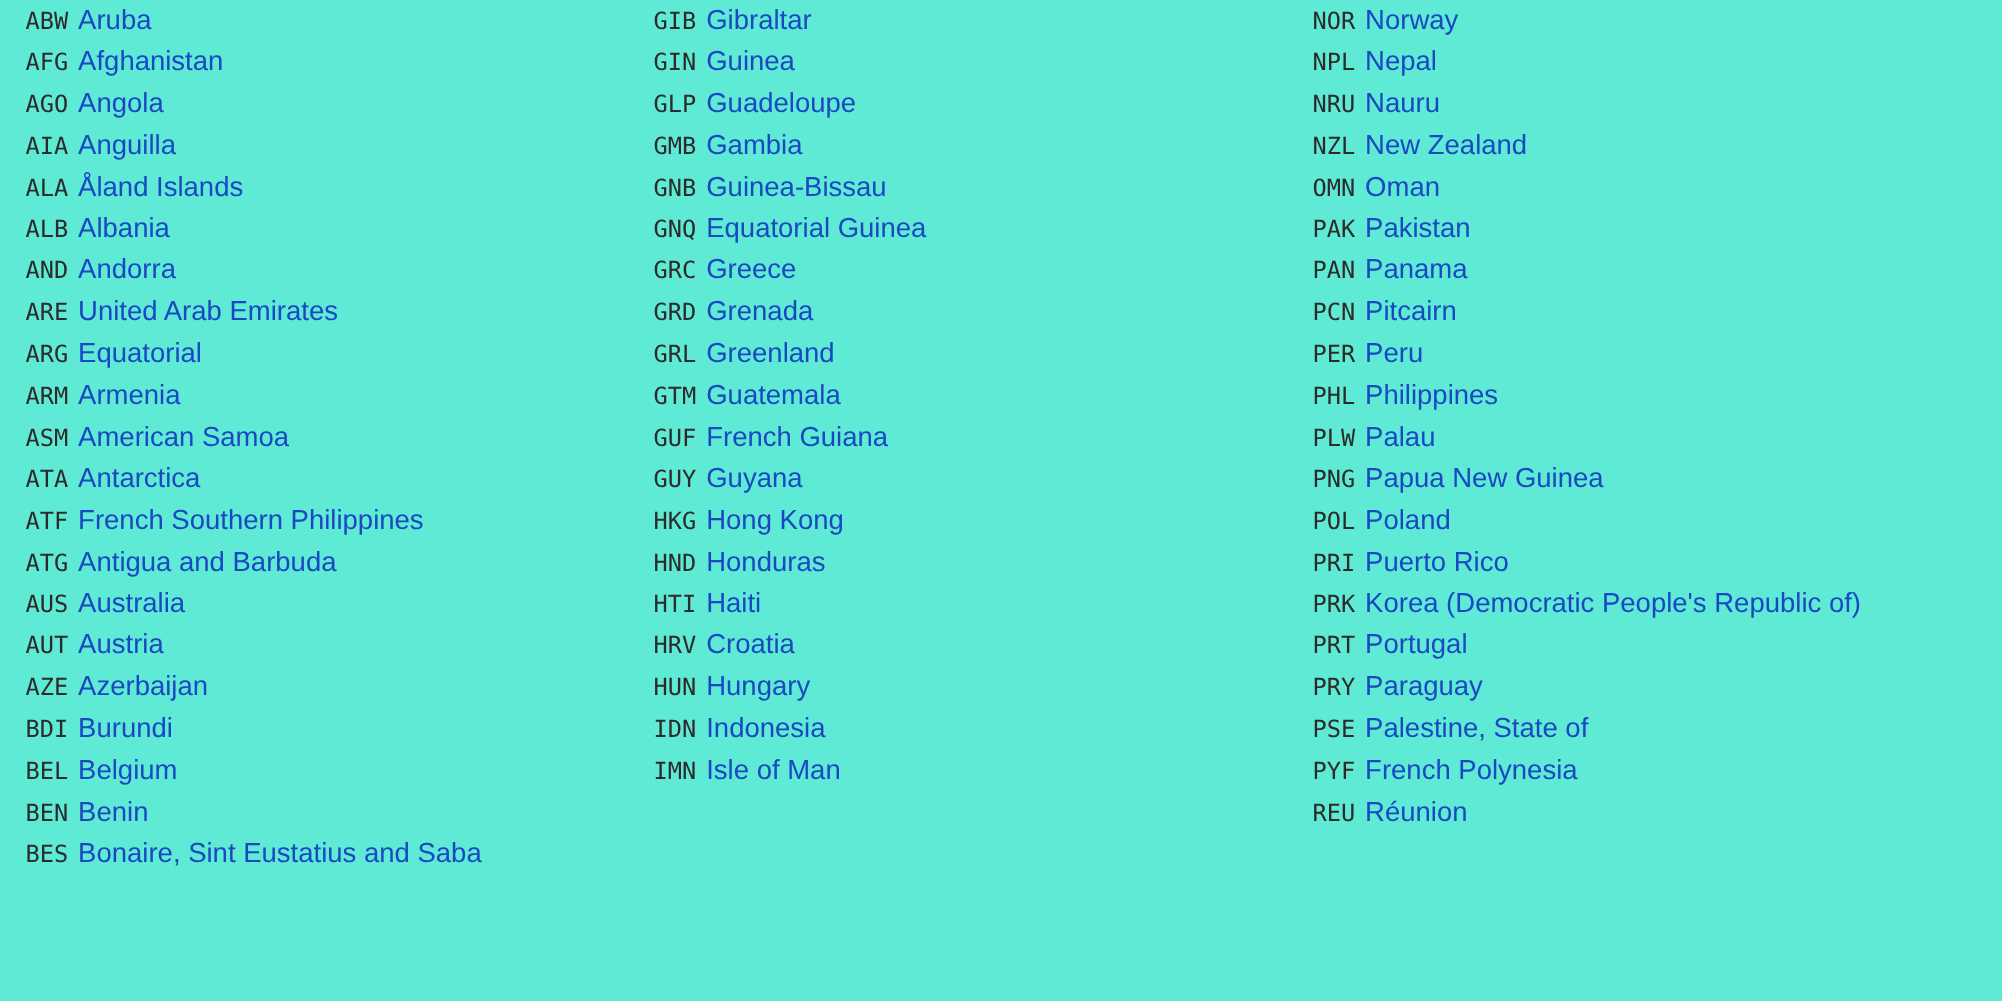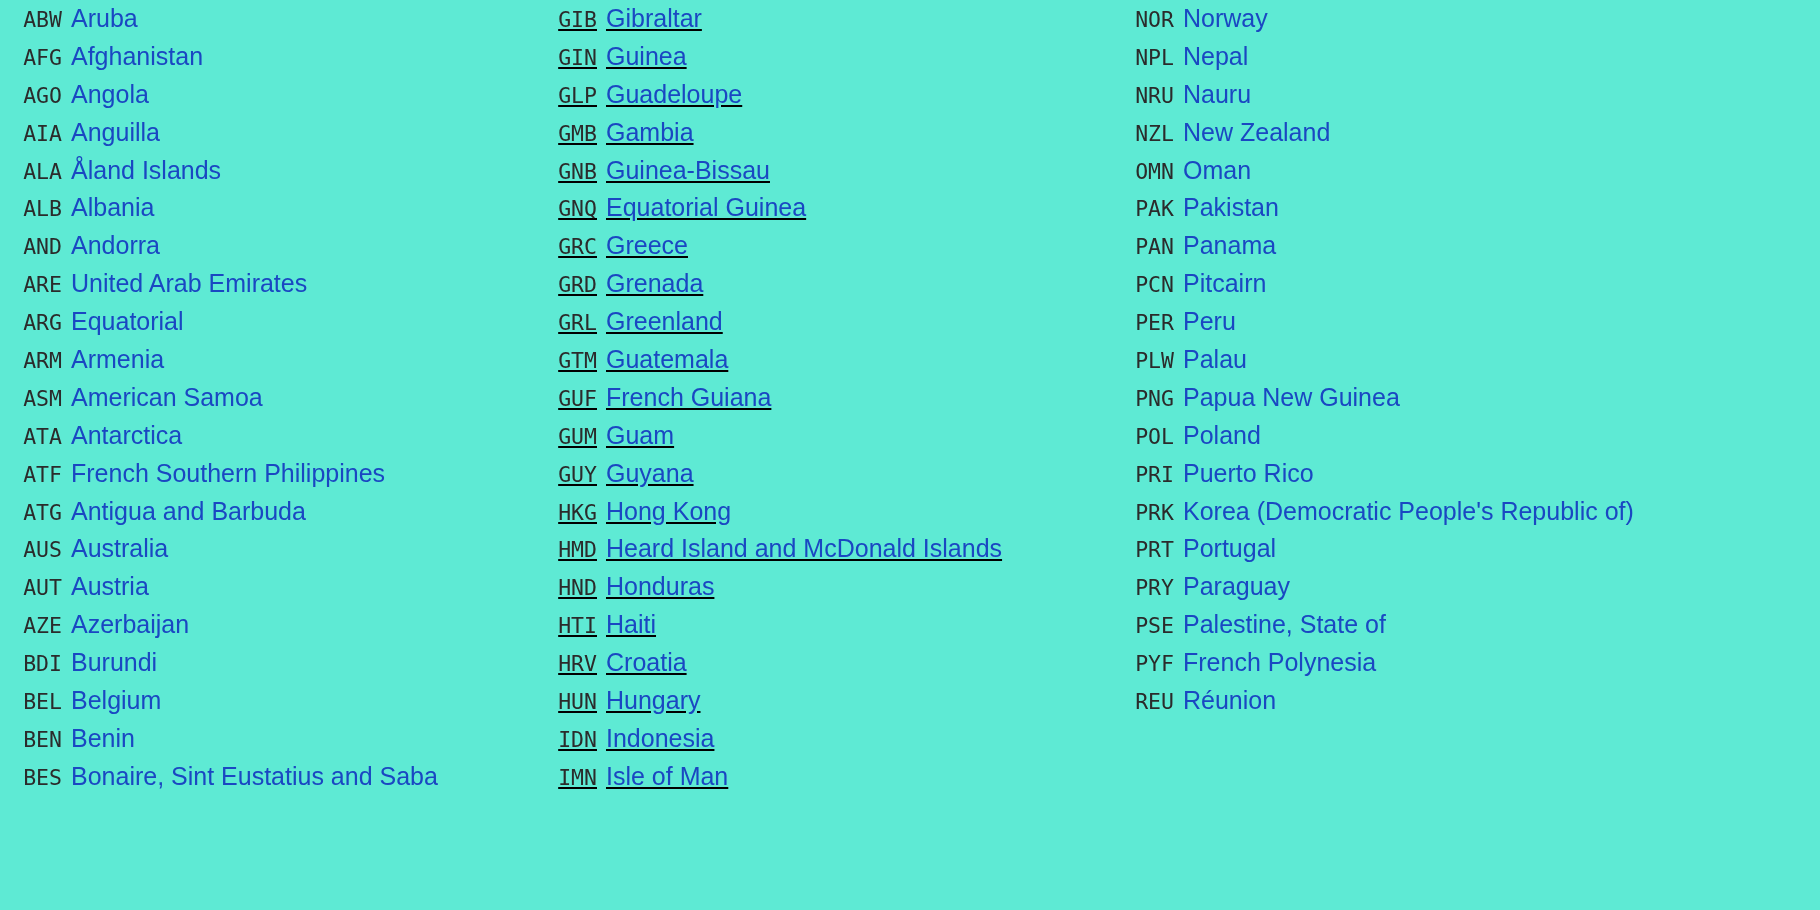--- a/index.html
+++ b/index.html
@@ -24,22 +24,22 @@
     overflow: hidden;
   }
 
   .code-column {
     position: absolute;
     top: 0;
     display: block;
   }
 
   #column-1 { left: 18px;   width: 580px; }
-  #column-2 { left: 512px;  width: 640px; text-decoration: underline; }
-  #column-3 { left: 1089px; width: 673px; }
+  #column-2 { left: 548px;  width: 640px; }
+  #column-3 { left: 1147px; width: 673px; }
 
   .code-row {
     display: flex;
     align-items: baseline;
     height: 37.9px;
     line-height: 37.9px;
     white-space: nowrap;
   }
 
   .code-cell {
@@ -193,36 +193,28 @@
       </div>
       <div class="code-row">
         <span class="code-cell">GTM</span>
         <a class="name-cell" href="#">Guatemala</a>
       </div>
       <div class="code-row">
         <span class="code-cell">GUF</span>
         <a class="name-cell" href="#">French Guiana</a>
       </div>
       <div class="code-row">
-        <span class="code-cell">GUM</span>
-        <a class="name-cell" href="#">Guam</a>
-      </div>
-      <div class="code-row">
         <span class="code-cell">GUY</span>
         <a class="name-cell" href="#">Guyana</a>
       </div>
       <div class="code-row">
         <span class="code-cell">HKG</span>
         <a class="name-cell" href="#">Hong Kong</a>
       </div>
       <div class="code-row">
-        <span class="code-cell">HMD</span>
-        <a class="name-cell" href="#">Heard Island and McDonald Islands</a>
-      </div>
-      <div class="code-row">
         <span class="code-cell">HND</span>
         <a class="name-cell" href="#">Honduras</a>
       </div>
       <div class="code-row">
         <span class="code-cell">HTI</span>
         <a class="name-cell" href="#">Haiti</a>
       </div>
       <div class="code-row">
         <span class="code-cell">HRV</span>
         <a class="name-cell" href="#">Croatia</a>
@@ -271,20 +263,24 @@
       </div>
       <div class="code-row">
         <span class="code-cell">PCN</span>
         <a class="name-cell" href="#">Pitcairn</a>
       </div>
       <div class="code-row">
         <span class="code-cell">PER</span>
         <a class="name-cell" href="#">Peru</a>
       </div>
       <div class="code-row">
+        <span class="code-cell">PHL</span>
+        <a class="name-cell" href="#">Philippines</a>
+      </div>
+      <div class="code-row">
         <span class="code-cell">PLW</span>
         <a class="name-cell" href="#">Palau</a>
       </div>
       <div class="code-row">
         <span class="code-cell">PNG</span>
         <a class="name-cell" href="#">Papua New Guinea</a>
       </div>
       <div class="code-row">
         <span class="code-cell">POL</span>
         <a class="name-cell" href="#">Poland</a>

